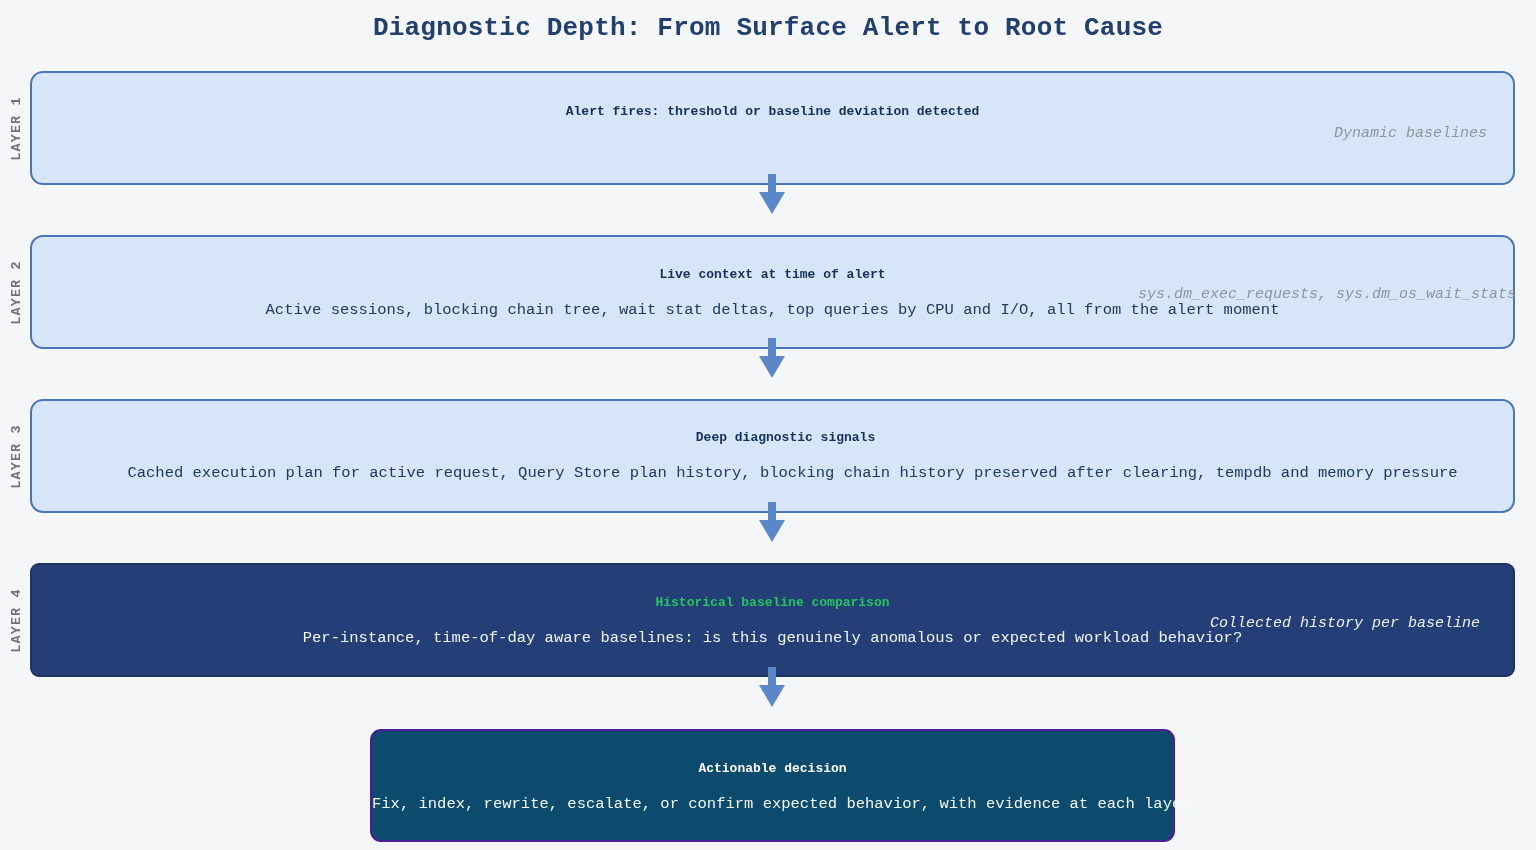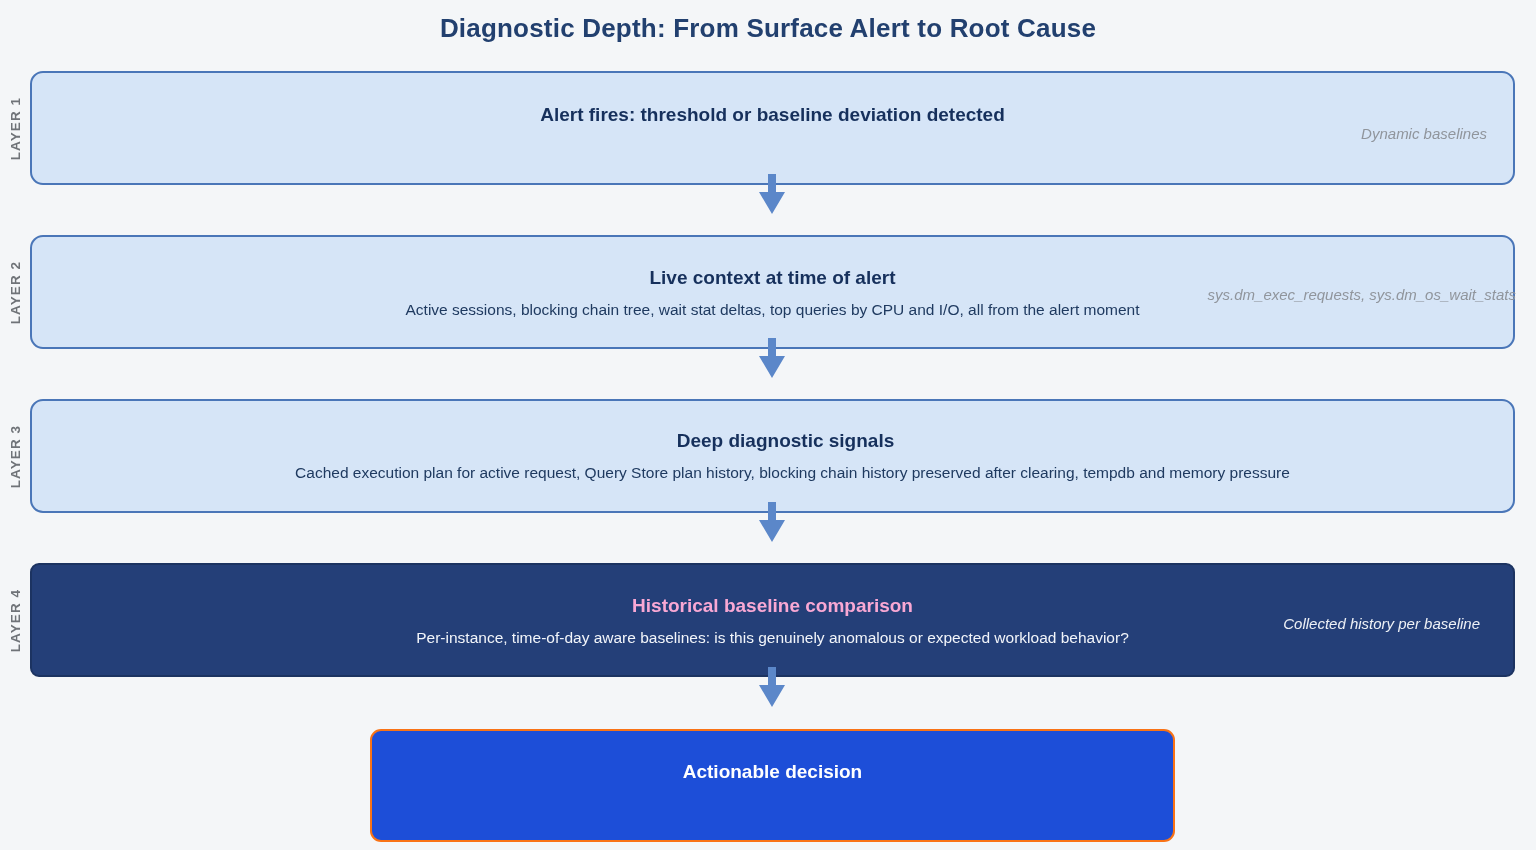--- a/index.html
+++ b/index.html
@@ -11,20 +11,21 @@
     width: 1536px;
     height: 850px;
     background: #f4f6f8;
     font-family: "Liberation Sans", sans-serif;
     overflow: hidden;
   }
   #canvas {
     position: relative;
     width: 1356px;
     height: 850px;
+    font-family: Liberation Mono, monospace;
   }
 
   
   .diagram-title {
     position: absolute;
     top: 13px;
     left: 0;
     width: 1536px;
     text-align: center;
     font-size: 26px;
@@ -77,51 +78,51 @@
     background: #243f78;
     border: 2px solid #1c3361;
     border-radius: 9px;
   }
 
   .box-heading {
     position: absolute;
     left: 0;
     right: 0;
     text-align: center;
-    font-size: 19px;
+    font-size: 13px;
     font-weight: bold;
     white-space: nowrap;
   }
   .box-sub {
     position: absolute;
     left: 0;
     right: 0;
     text-align: center;
     font-size: 15.5px;
     white-space: nowrap;
   }
   .light .box-heading { color: #16305c; }
   .light .box-sub     { color: #1f3a60; }
-  .dark  .box-heading { color: #f9a8d4; }
+  .dark  .box-heading { color: #22c55e; }
   .dark  .box-sub     { color: #f2f5fa; }
 
   .box-note {
     position: absolute;
     font-size: 15px;
     font-style: italic;
     white-space: nowrap;
   }
   .light .box-note { color: #90959c; }
   .dark  .box-note { color: #eef1f6; }
 
   
   .final-box {
     position: absolute;
-    background: #1d4ed8;
-    border: 2px solid #f97316;
+    background: #0c4a6e;
+    border: 2px solid #4c1d95;
     border-radius: 11px;
     box-sizing: border-box;
   }
   .final-box .box-heading { color: #ffffff; }
   .final-box .box-sub     { color: #f4f9f4; }
 
   
   .connector {
     position: absolute;
     width: 30px;
@@ -196,15 +197,16 @@
   </div>
 
   <div class="connector" style="left:757px; top:667px; height:42px;">
     <svg width="30" height="42" viewBox="0 0 30 42" aria-hidden="true">
       <path d="M11,0 L19,0 L19,18 L28,18 L15,40 L2,18 L11,18 Z" fill="#5b87c9"></path>
     </svg>
   </div>
 
   <div class="final-box" style="left:370px; top:729px; width:805px; height:113px;">
     <div class="box-heading" style="top:30px;">Actionable decision</div>
+    <div class="box-sub" style="top:64px;">Fix, index, rewrite, escalate, or confirm expected behavior, with evidence at each layer</div>
   </div>
 
 </div>
 
 </body></html>

